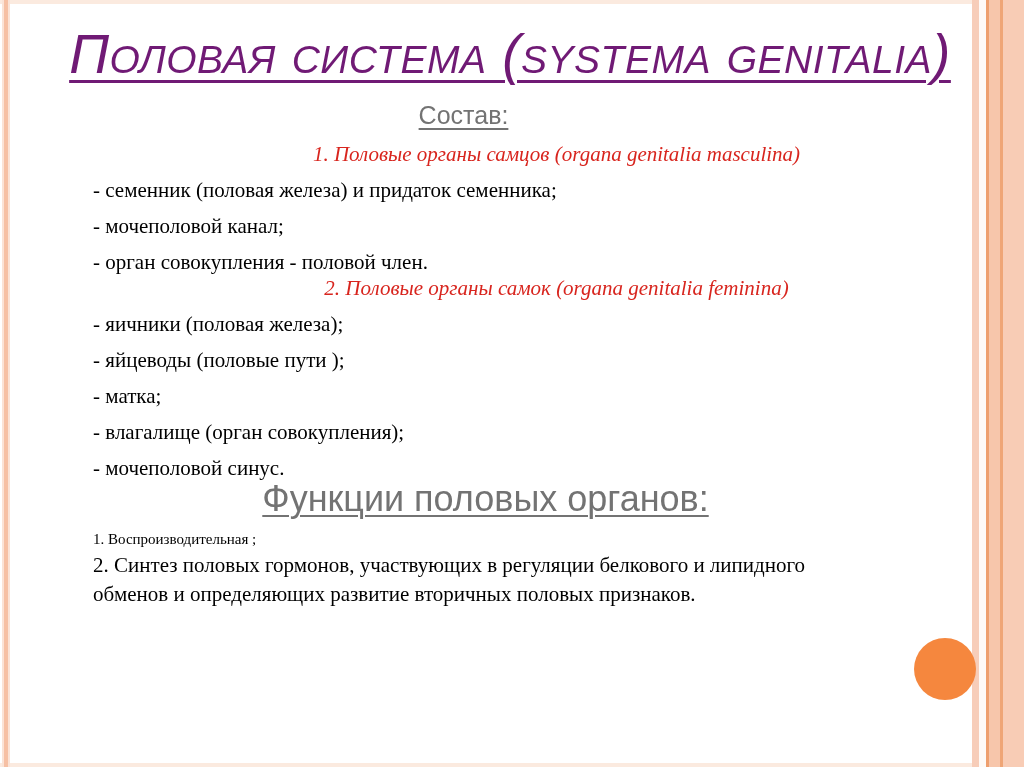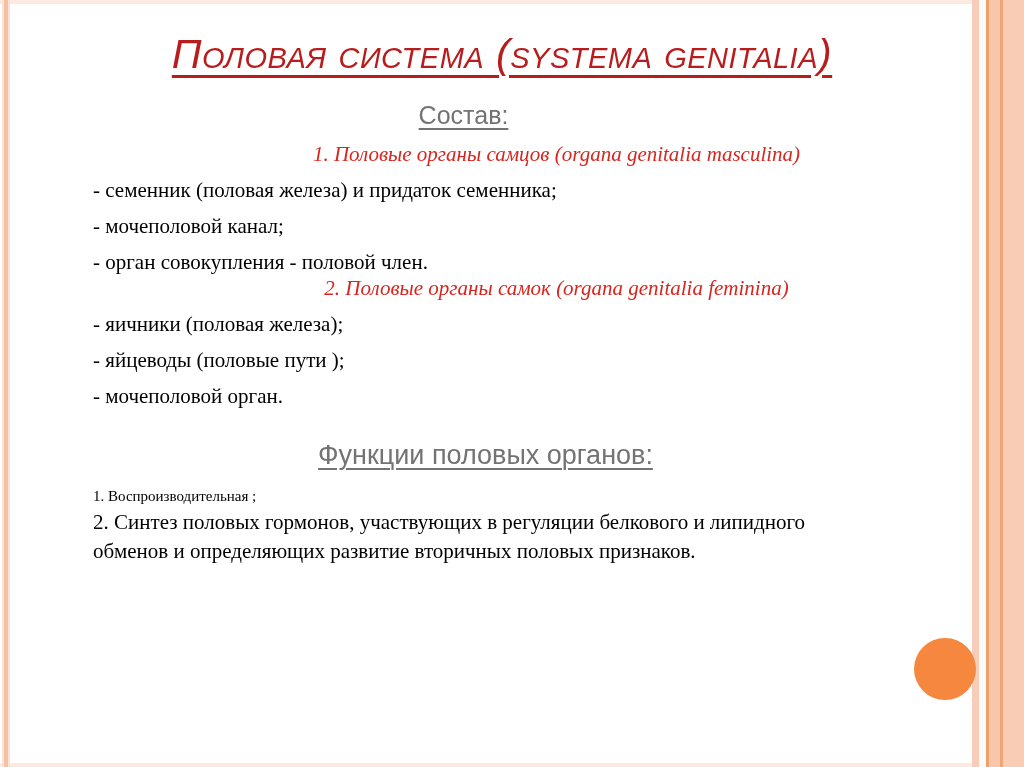--- a/index.html
+++ b/index.html
@@ -29,30 +29,30 @@
   .circle {
     position: absolute;
     left: 914px; top: 638px;
     width: 62px; height: 62px;
     border-radius: 50%;
     background: #f5873e;
   }
   
   .content { position: absolute; left: 0; top: 0; width: 1024px; }
   .title {
-    margin: 28px 0 0 0;
+    margin: 28px 0 0 8px;
     width: 1004px;
     text-align: center;
     font-family: "Liberation Sans", sans-serif;
     font-style: italic;
     font-variant: small-caps;
     font-weight: 400;
-    font-size: 41px;
+    font-size: 55px;
     line-height: 52px;
-    color: #b91c1c;
+    color: #701a75;
     text-decoration: underline;
     text-decoration-thickness: 3px;
     text-underline-offset: 7px;
     letter-spacing: 0.5px;
   }
   .column { margin-left: 93px; width: 927px; }
   .sans-heading {
     font-family: "Liberation Sans", sans-serif;
     text-align: center;
     text-decoration: underline;
@@ -60,23 +60,23 @@
     text-underline-offset: 4px;
     color: #737373;
   }
   .sostav {
     margin-top: 21px;
     padding-right: 186px;
     font-size: 25px;
     line-height: 28px;
   }
   .functions {
-    margin-top: 32px;
+    margin-top: 3px;
     padding-right: 142px;
-    font-size: 27px;
+    font-size: 36px;
     line-height: 31px;
   }
   .red-heading {
     margin-top: 13px;
     text-align: center;
     font-size: 21px;
     line-height: 24px;
     color: #d8251e;
     font-style: italic;
   }
@@ -126,21 +126,23 @@
       <div class="red-heading">1. Половые органы самцов (organa genitalia masculina)</div>
 
       <div class="item">- семенник (половая железа) и придаток семенника;</div>
       <div class="item">- мочеполовой канал;</div>
       <div class="item">- орган совокупления - половой член.</div>
 
       <div class="red-heading female">2. Половые органы самок (organa genitalia feminina)</div>
 
       <div class="item">- яичники (половая железа);</div>
       <div class="item">- яйцеводы (половые пути );</div>
-      <div class="item">- мочеполовой орган.</div>
+      <div class="item">- матка;</div>
+      <div class="item">- влагалище (орган совокупления);</div>
+      <div class="item">- мочеполовой синус.</div>
 
       <div class="sans-heading functions">Функции половых органов:</div>
 
       <div class="func-item">1. Воспроизводительная ;</div>
       <div class="func-para">2. Синтез половых гормонов, участвующих в регуляции белкового и липидного обменов и определяющих развитие вторичных половых признаков.</div>
 
     </div>
   </div>
 </div>
 

